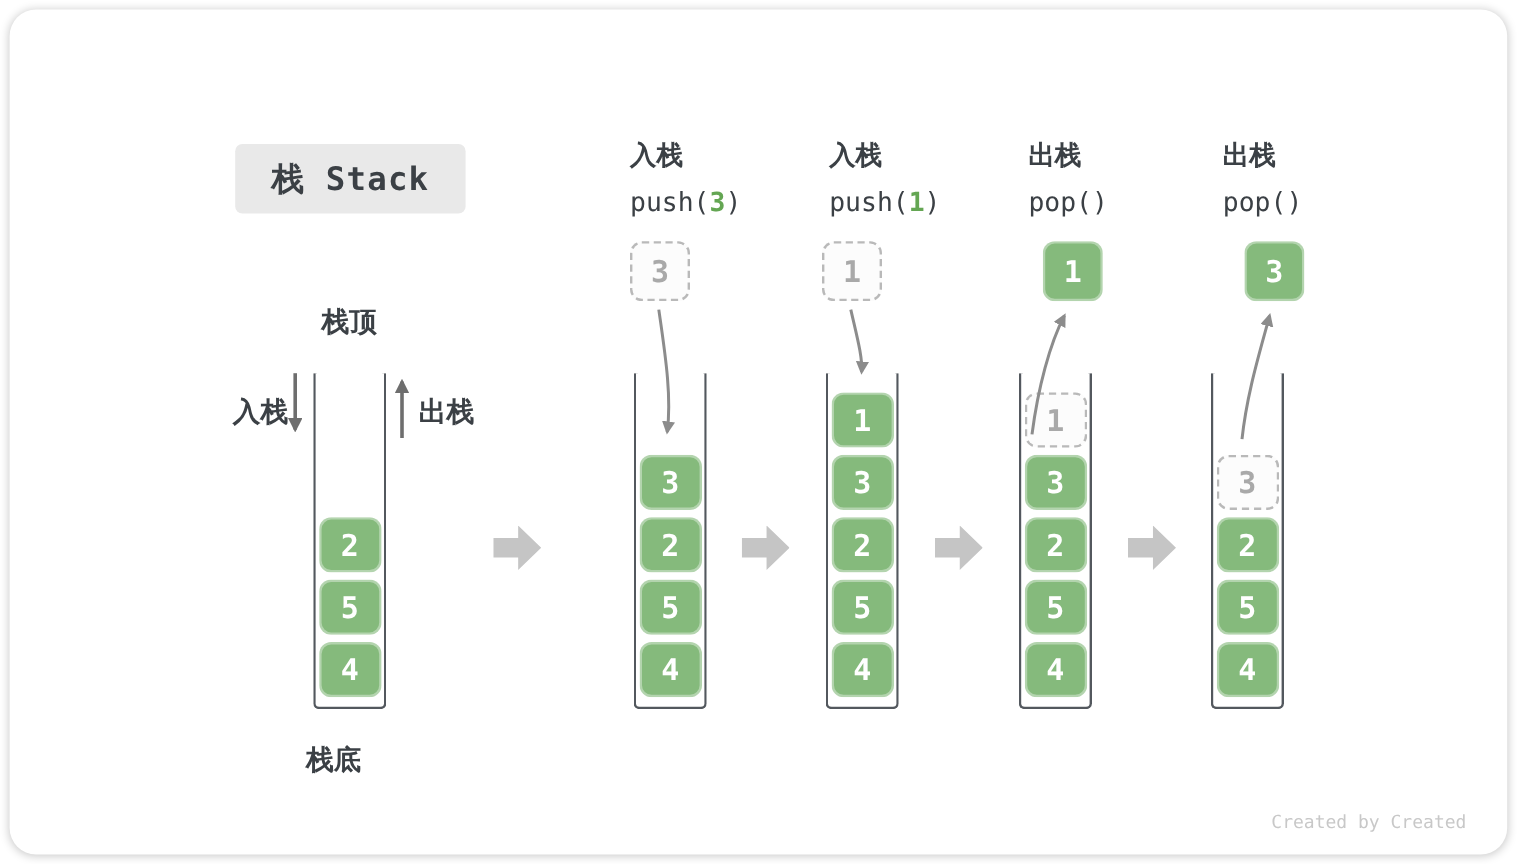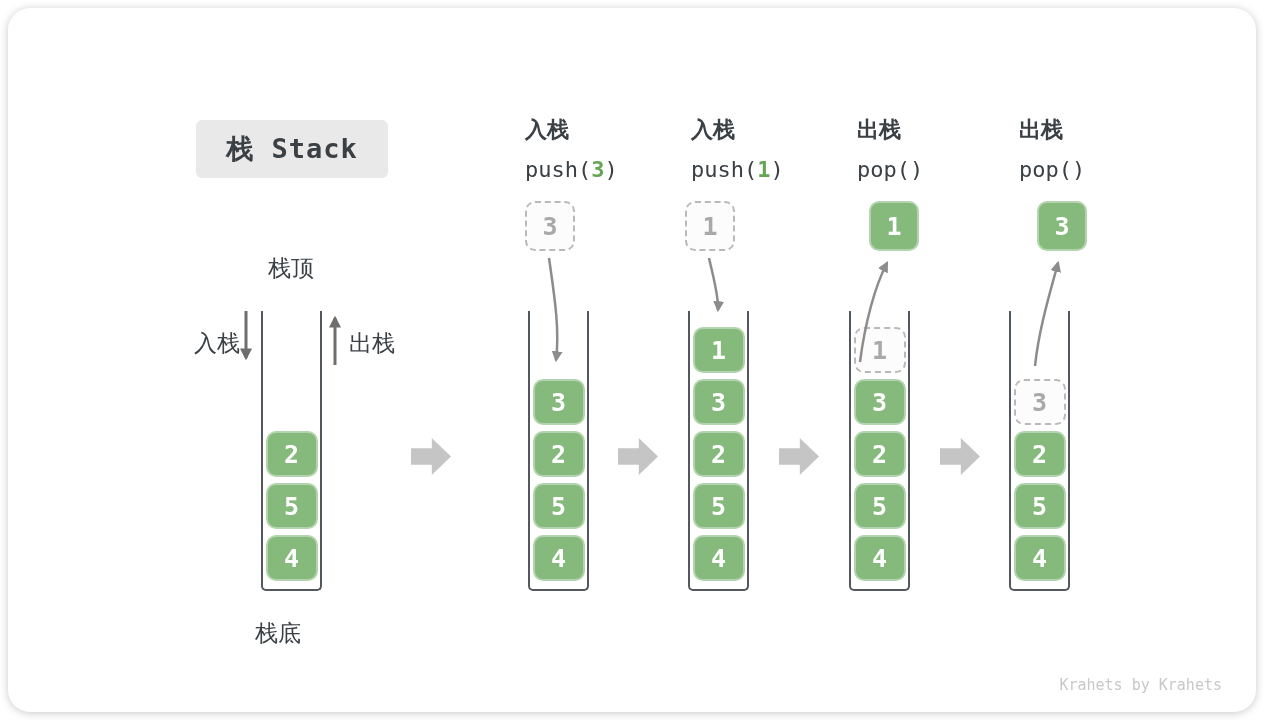--- a/index.html
+++ b/index.html
@@ -18,21 +18,21 @@
                     font-size:27px; font-weight:bold; color:#3b4045; letter-spacing:1px; }
 
   
   .col-header { position:absolute; top:107px; }
   .col-header .cn { font-size:22px; font-weight:bold; color:#3b4045; }
   .col-header .code { margin-top:12px; font-family:"DejaVu Sans Mono",monospace;
                       font-size:22px; color:#3b4045; }
   .col-header .code .green { color:#64a653; font-weight:bold; }
 
   
-  .side-label { position:absolute; font-size:23px; font-weight:normal; color:#3b4045;
+  .side-label { position:absolute; font-size:23px; font-weight:bold; color:#3b4045;
                 text-align:center; }
 
   
   .stack { position:absolute; top:303px; width:61px; height:280px;
            border:2px solid #53585e; border-top:none; border-radius:0 0 5px 5px;
            background:#ffffff; }
   .cell { position:absolute; left:50%; transform:translateX(-50%);
           width:52px; height:46px; border-radius:10px;
           background:#85ba7c; border:2px solid rgba(255,255,255,0.38);
           color:#ffffff; font-family:"DejaVu Sans Mono",monospace;
@@ -141,15 +141,15 @@
         </marker>
       </defs>
       <path d="M238,303 L238,350" stroke="#6e6e6e" stroke-width="3" fill="none" marker-end="url(#ahStraight)"></path>
       <path d="M327,357 L327,310" stroke="#6e6e6e" stroke-width="3" fill="none" marker-end="url(#ahStraight)"></path>
       <path d="M541,250 C546,285 552,322 548,352" stroke="#8c8c8c" stroke-width="2.5" fill="none" marker-end="url(#ahCurve)"></path>
       <path d="M701,250 C706,272 711,290 710,302" stroke="#8c8c8c" stroke-width="2.5" fill="none" marker-end="url(#ahCurve)"></path>
       <path d="M852,354 C857,315 867,278 879,255" stroke="#8c8c8c" stroke-width="2.5" fill="none" marker-end="url(#ahCurve)"></path>
       <path d="M1027,358 C1031,320 1042,285 1050,255" stroke="#8c8c8c" stroke-width="2.5" fill="none" marker-end="url(#ahCurve)"></path>
     </svg>
 
-    <div class="watermark">Krahets by Krahets</div>
+    <div class="watermark">Created by Created</div>
   </div>
 </div>
 
 </body></html>

